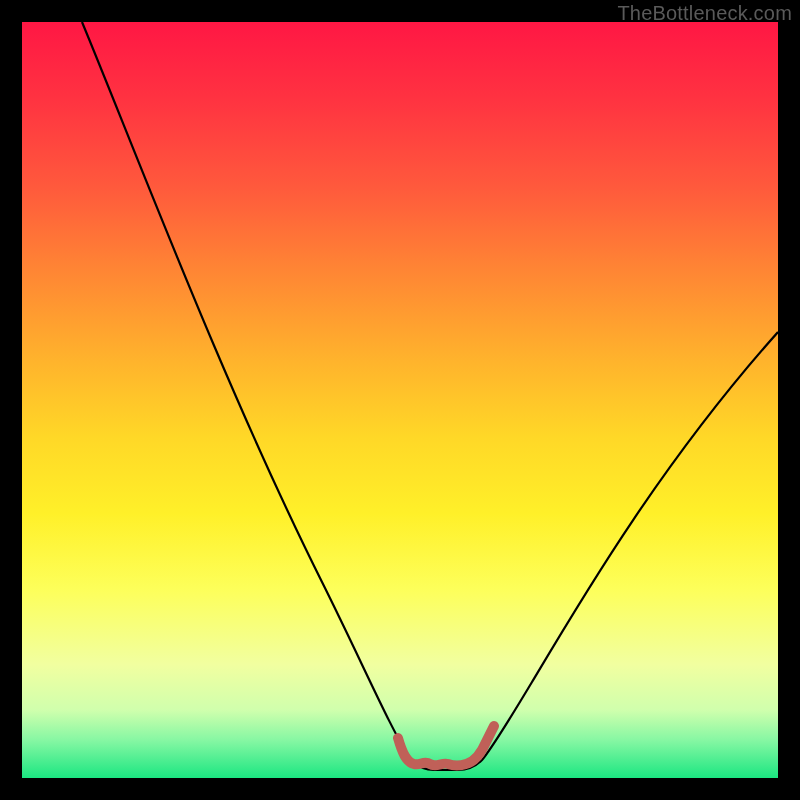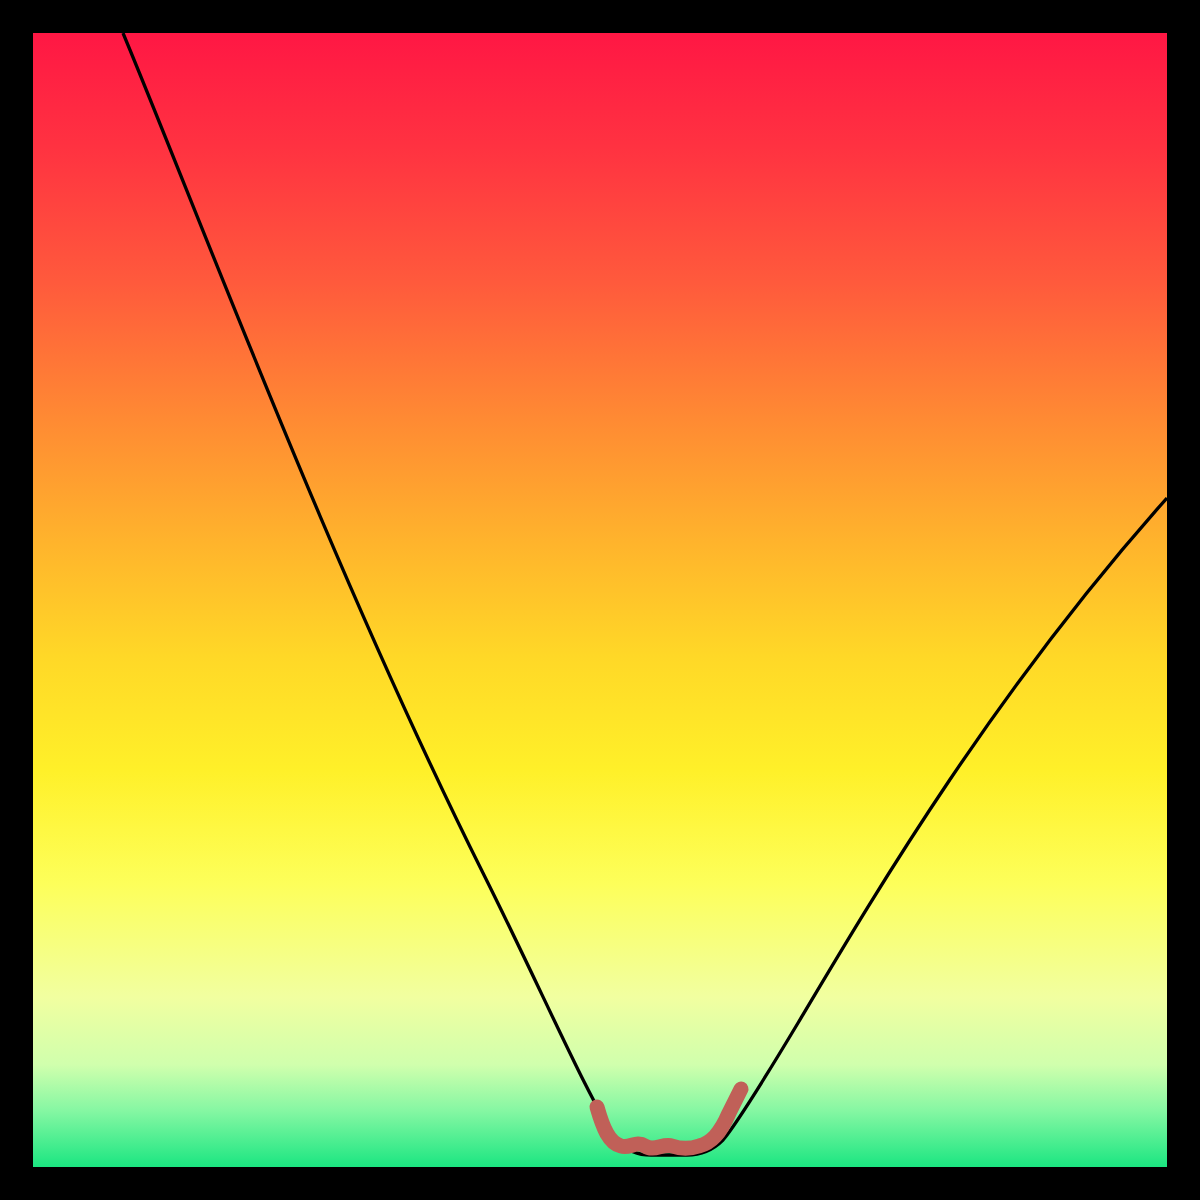--- a/index.html
+++ b/index.html
@@ -88,14 +88,15 @@
                C 380 730, 384 740, 392 742
                C 398 744, 402 738, 408 742
                C 414 746, 420 740, 426 742
                C 432 744, 438 744, 444 742
                C 452 740, 458 734, 464 720
                C 468 712, 470 708, 472 704" fill="none" stroke="#c06058" stroke-width="10" stroke-linecap="round" stroke-linejoin="round"></path>
     </svg>
 
   </div>
 
+  <div class="attribution">TheBottleneck.com</div>
 
 </div>
 
 </body></html>

